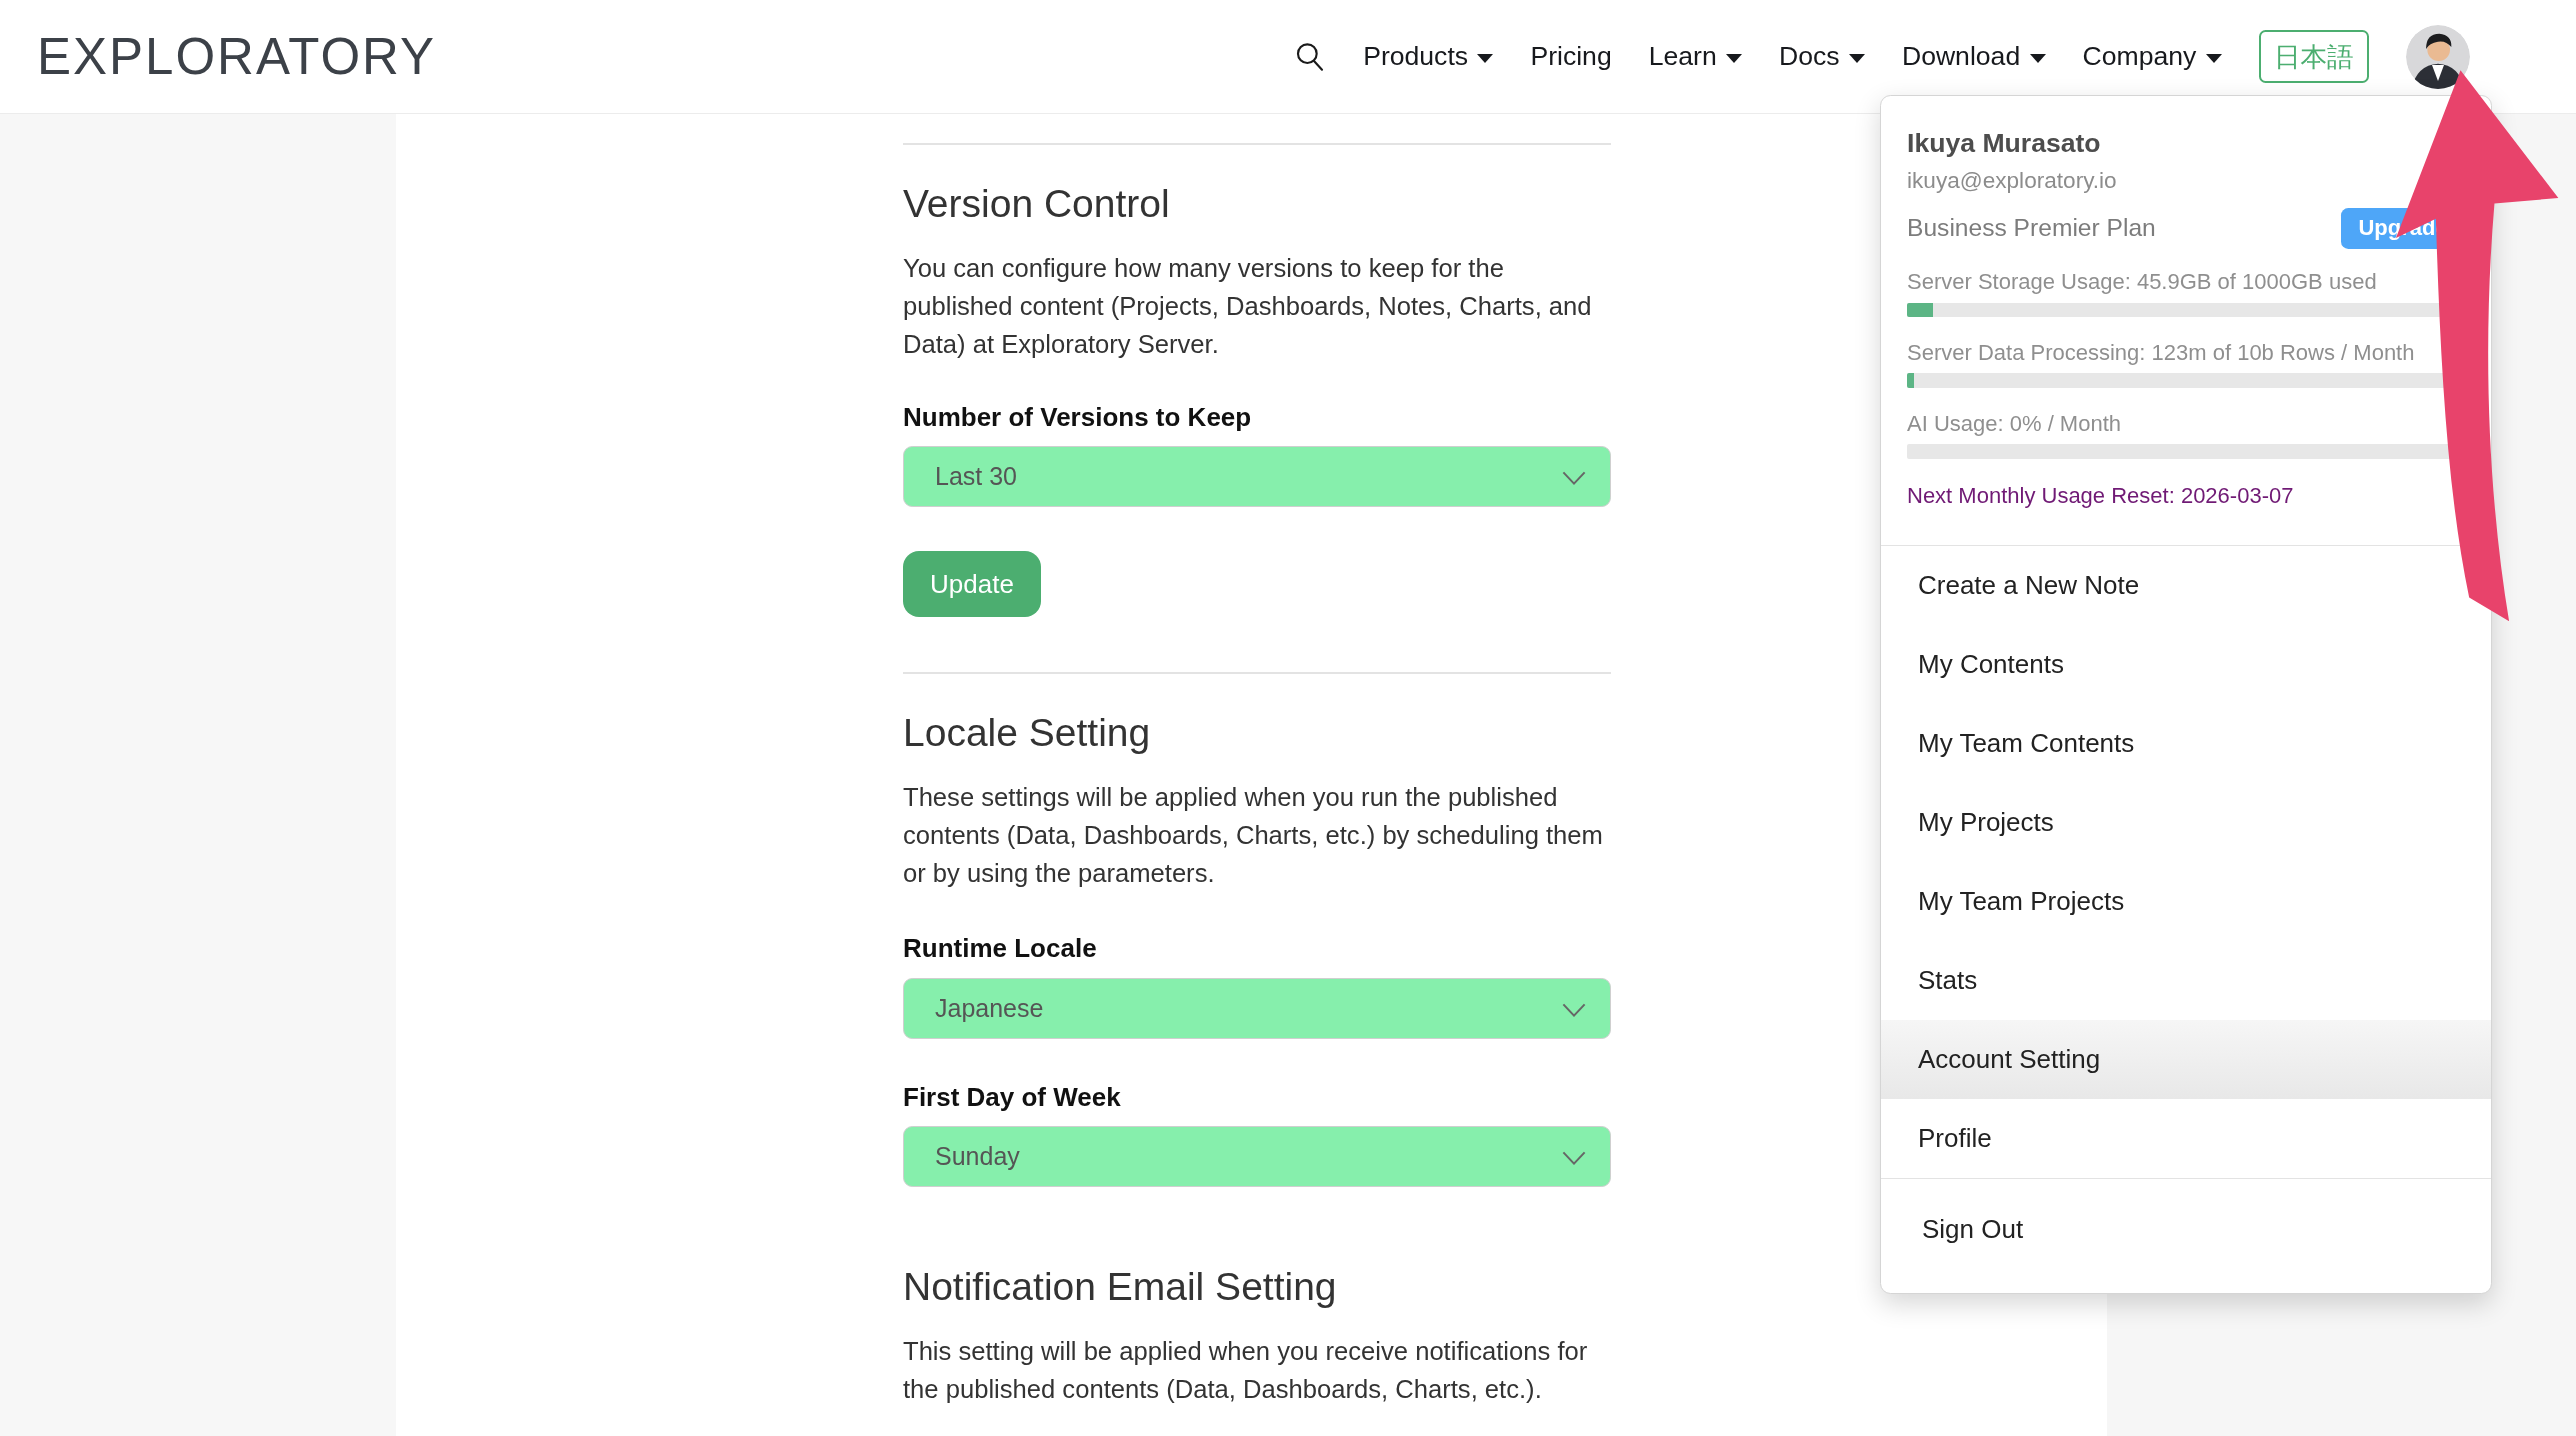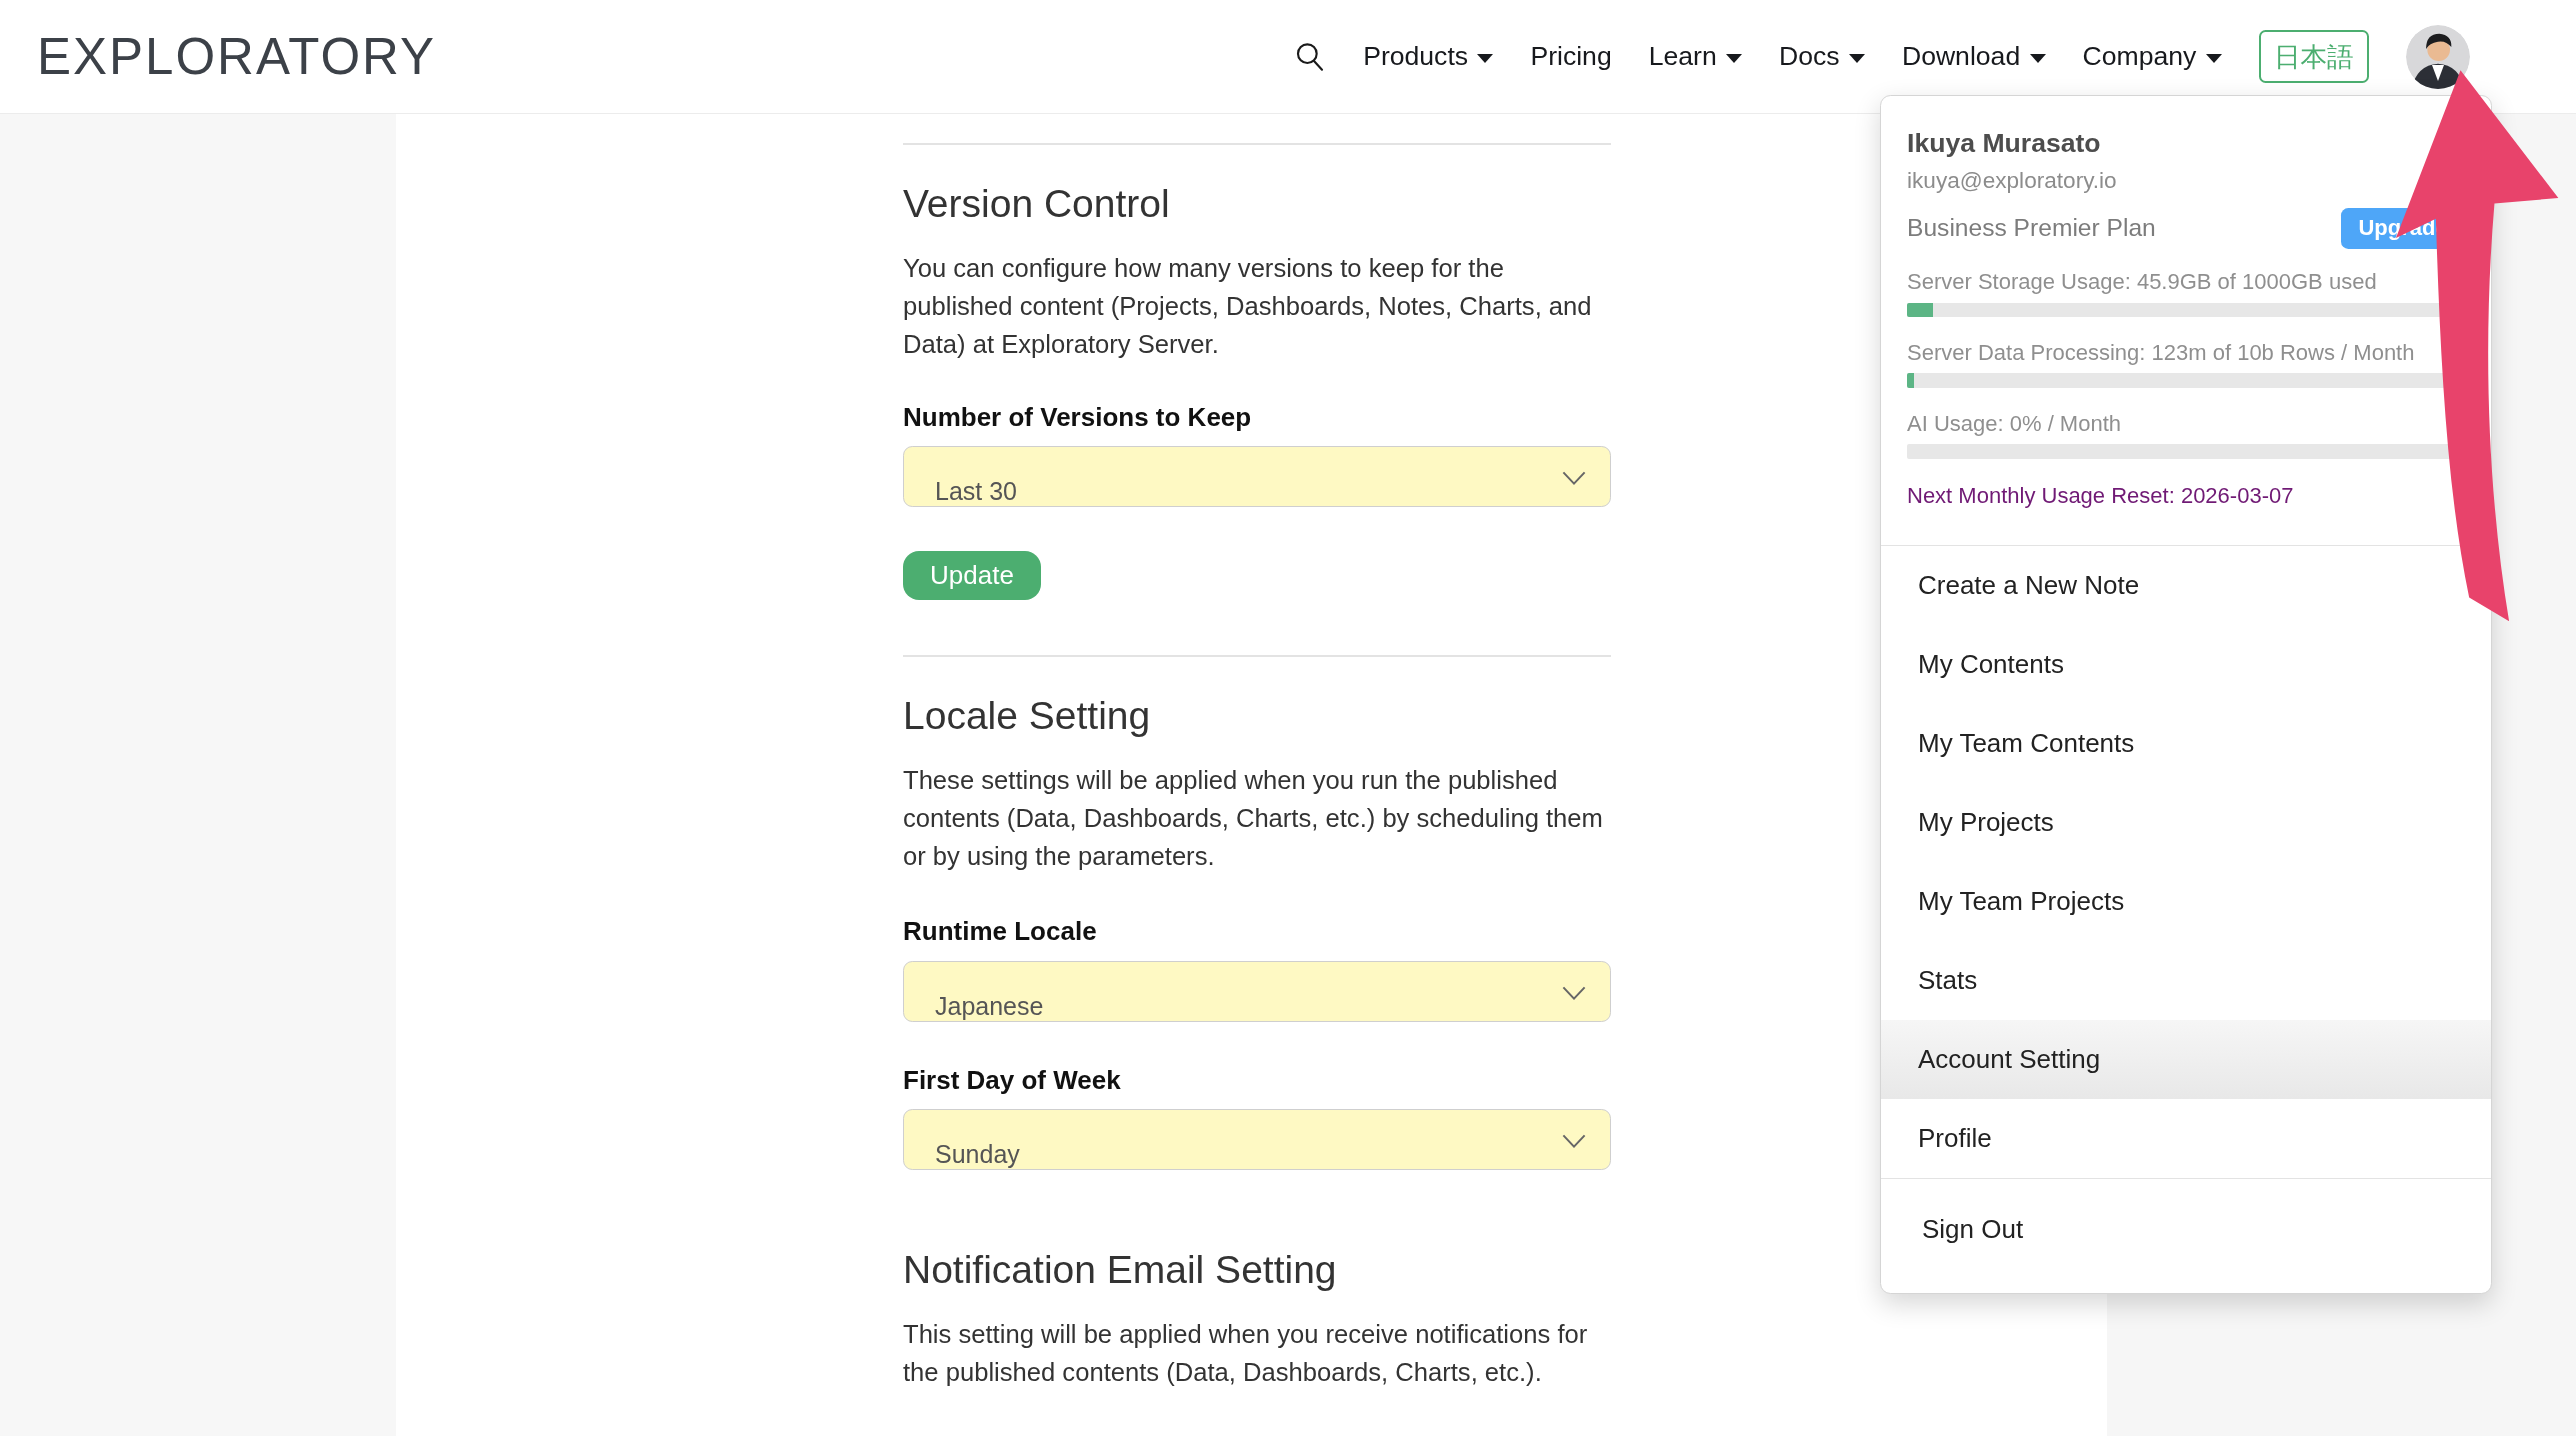--- a/index.html
+++ b/index.html
@@ -26,24 +26,24 @@
   
   .content { position:absolute; left:903px; top:114px; width:708px; z-index:2; }
   .hr { height:2px; background:#e3e3e3; width:100%; }
   .hr.first { margin-top:29px; }
   h1.section { font-size:39px; font-weight:400; color:#333; line-height:43px; margin-top:37px; }
   p.desc { font-size:25.6px; line-height:38px; color:#333; margin-top:24px; }
   .field-label { font-size:26px; font-weight:700; color:#111; line-height:31px; margin-top:39px; }
   .field-label.l2 { margin-top:41px; }
   .field-label.l3 { margin-top:43px; }
   .select { margin-top:13.3px; height:61px; width:100%; border:1.3px solid #cfcfcf; border-radius:9.3px;
-            background:#fef9c3; display:flex; align-items:flex-end; padding:0 31px; font-size:25px; color:#555;
+            background:#86efac; display:flex; align-items:center; padding:0 31px; font-size:25px; color:#555;
             cursor:pointer; position:relative; }
   .select .chev { position:absolute; right:24px; top:24px; }
-  .btn-update { margin-top:44px; width:138px; height:49px; background:#4CAE70; color:#fff; border:none;
+  .btn-update { margin-top:44px; width:138px; height:66px; background:#4CAE70; color:#fff; border:none;
                 border-radius:16px; font-size:26px; font-family:"Liberation Sans",sans-serif; cursor:pointer; }
   .hr.mid { margin-top:55px; }
   h1.section.h3gap { margin-top:78px; }
 
   
   .panel { position:absolute; left:1880px; top:95px; width:612px; background:#fff; z-index:50;
            border:0.7px solid #d5d5d5; border-radius:10.6px; box-shadow:0 9.3px 26.6px rgba(0,0,0,.16); }
   .user-block { padding:32px 26px 37px; }
   .u-name  { font-size:26.6px; line-height:31px; font-weight:700; color:#4d4d4d; }
   .u-email { font-size:22.6px; line-height:26.6px; color:#8c8c8c; margin-top:9.3px; }

